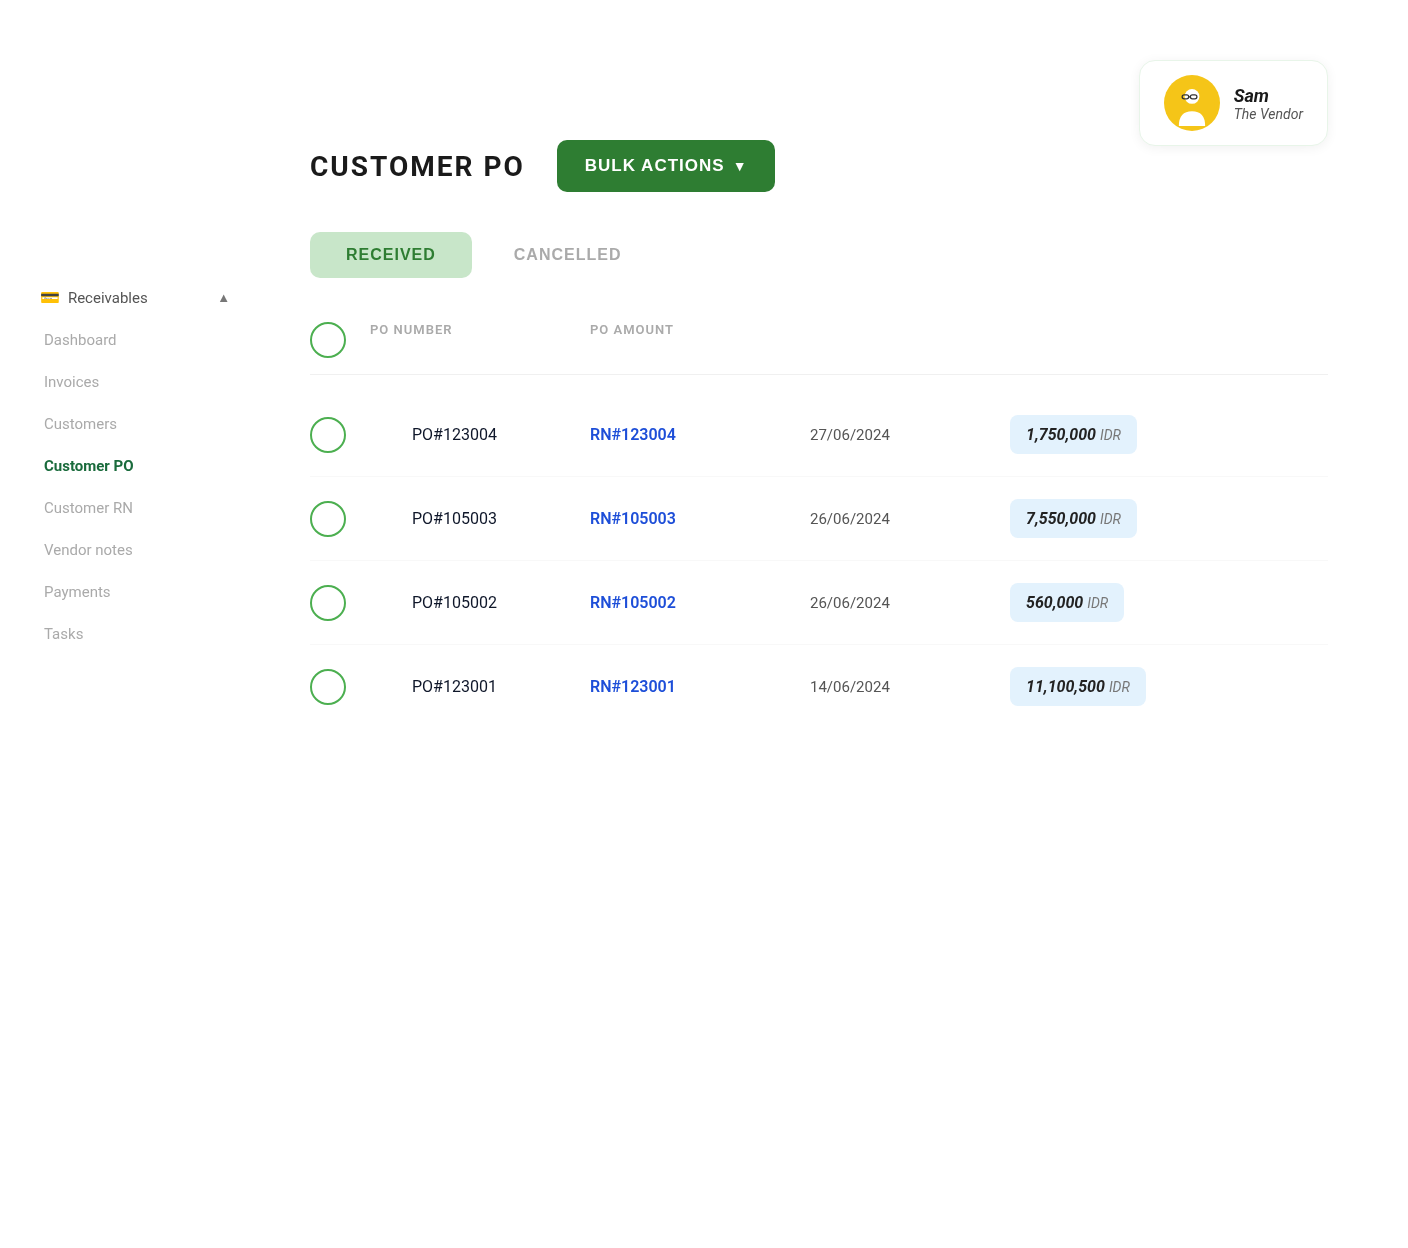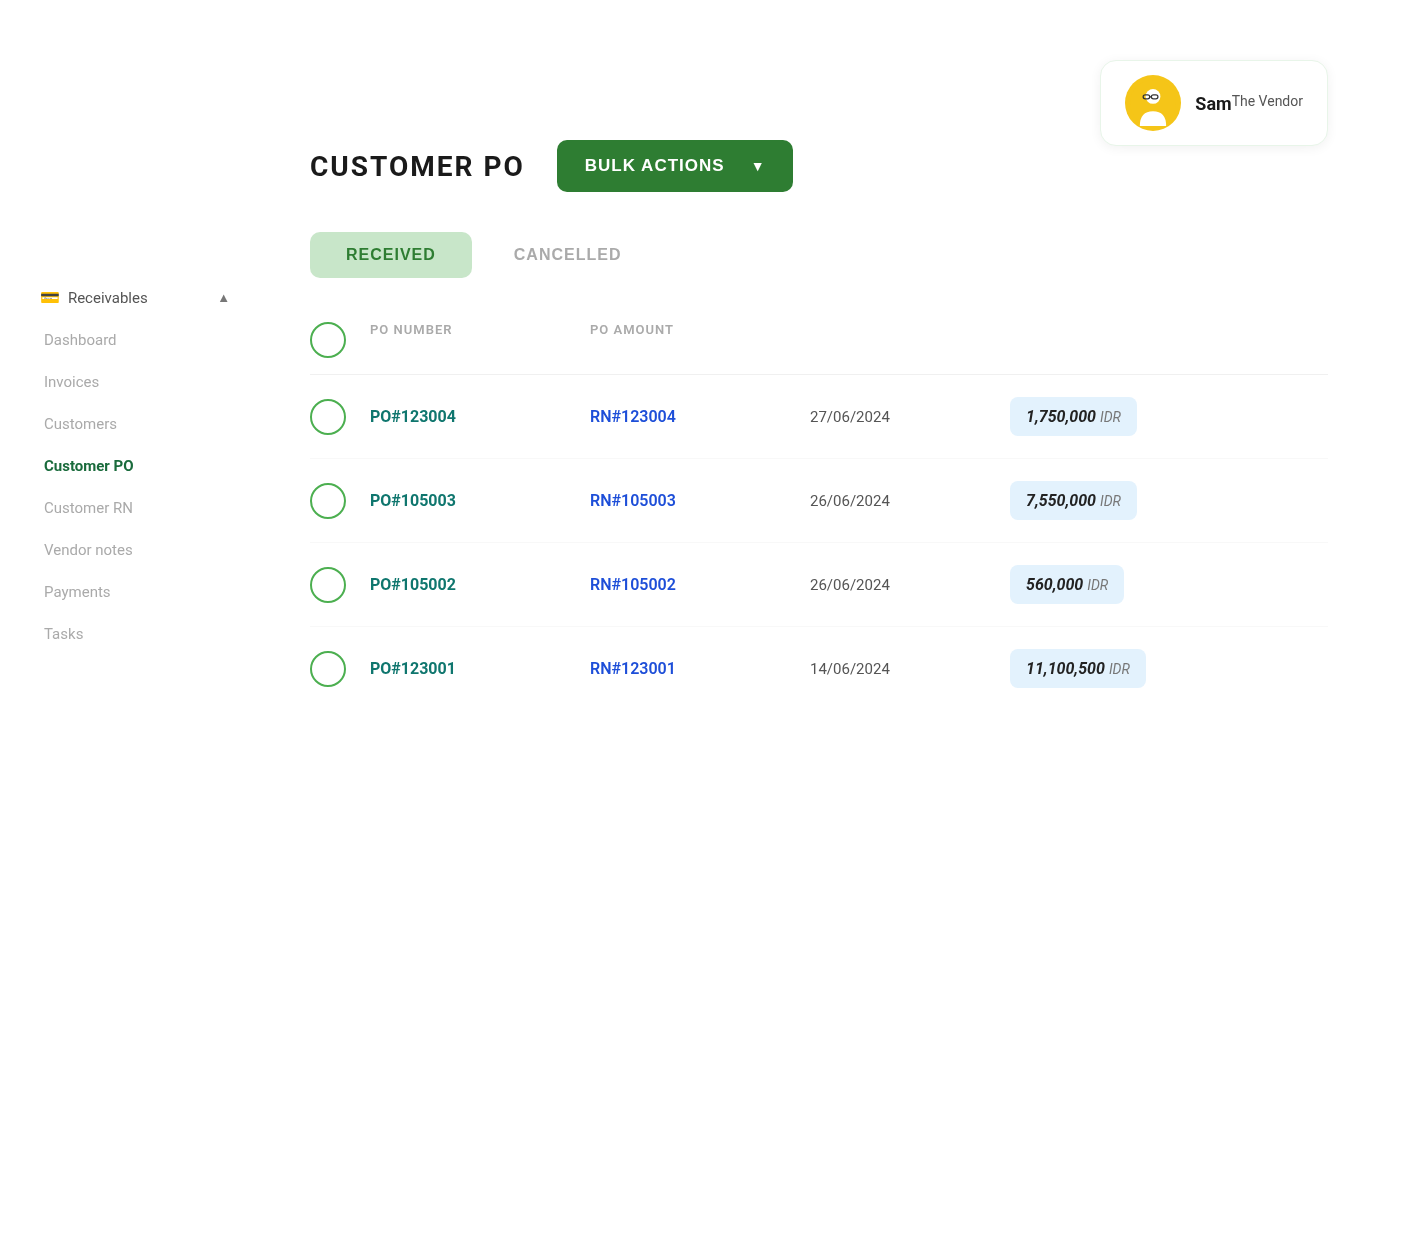--- a/index.html
+++ b/index.html
@@ -32,21 +32,21 @@
       border-radius: 50%;
       background: #f5c518;
       display: flex;
       align-items: center;
       justify-content: center;
       overflow: hidden;
       flex-shrink: 0;
     }
     
     .avatar svg { width: 46px; height: 46px; }
-    .user-info { display: flex; flex-direction: row; }
+    .user-info { display: flex; flex-direction: column; font-style: italic; }
     .user-name { font-weight: 700; font-size: 18px; color: #1a1a1a; }
     .user-role { font-size: 14px; color: #555; }
 
     
     .sidebar {
       position: absolute;
       top: 0;
       left: 0;
       width: 230px;
       padding-top: 280px;
@@ -116,21 +116,21 @@
       color: #fff;
       border: none;
       border-radius: 10px;
       padding: 16px 28px;
       font-size: 17px;
       font-weight: 700;
       letter-spacing: 1px;
       cursor: pointer;
       display: flex;
       align-items: center;
-      gap: 26px;
+      gap: 8px;
       text-transform: uppercase;
     }
     .bulk-actions-btn .chevron { font-size: 14px; }
 
     
     .tabs {
       display: flex;
       gap: 6px;
       margin-bottom: 36px;
       align-items: center;
@@ -155,21 +155,21 @@
       background: transparent;
     }
 
     
     .table-container { width: 100%; }
     .table-header {
       display: grid;
       grid-template-columns: 60px 220px 220px 200px 240px;
       padding: 8px 0 16px 0;
       border-bottom: 1px solid #f0f0f0;
-      margin-bottom: 0;
+      margin-bottom: 18px;
     }
     .th {
       font-size: 13px;
       font-weight: 600;
       color: #aaa;
       letter-spacing: 1px;
       text-transform: uppercase;
     }
     .th.checkbox-col { display: flex; align-items: center; }
     .table-row {
@@ -195,25 +195,26 @@
       width: 36px;
       height: 36px;
       border-radius: 50%;
       border: 2.5px solid #4caf50;
       background: transparent;
       cursor: pointer;
     }
 
     
     .po-link {
-      color: #0f766e;
-      font-size: 16px;
-      font-weight: 700;
+      color: #0f172a;
+      font-size: 16px;
+      font-weight: 400;
       cursor: pointer;
       text-decoration: none;
+      margin-left: 42px;
     }
     .rn-link {
       color: #1d4ed8;
       font-size: 16px;
       font-weight: 600;
       cursor: pointer;
       text-decoration: none;
       text-align: center;
     }
     .date-text {

